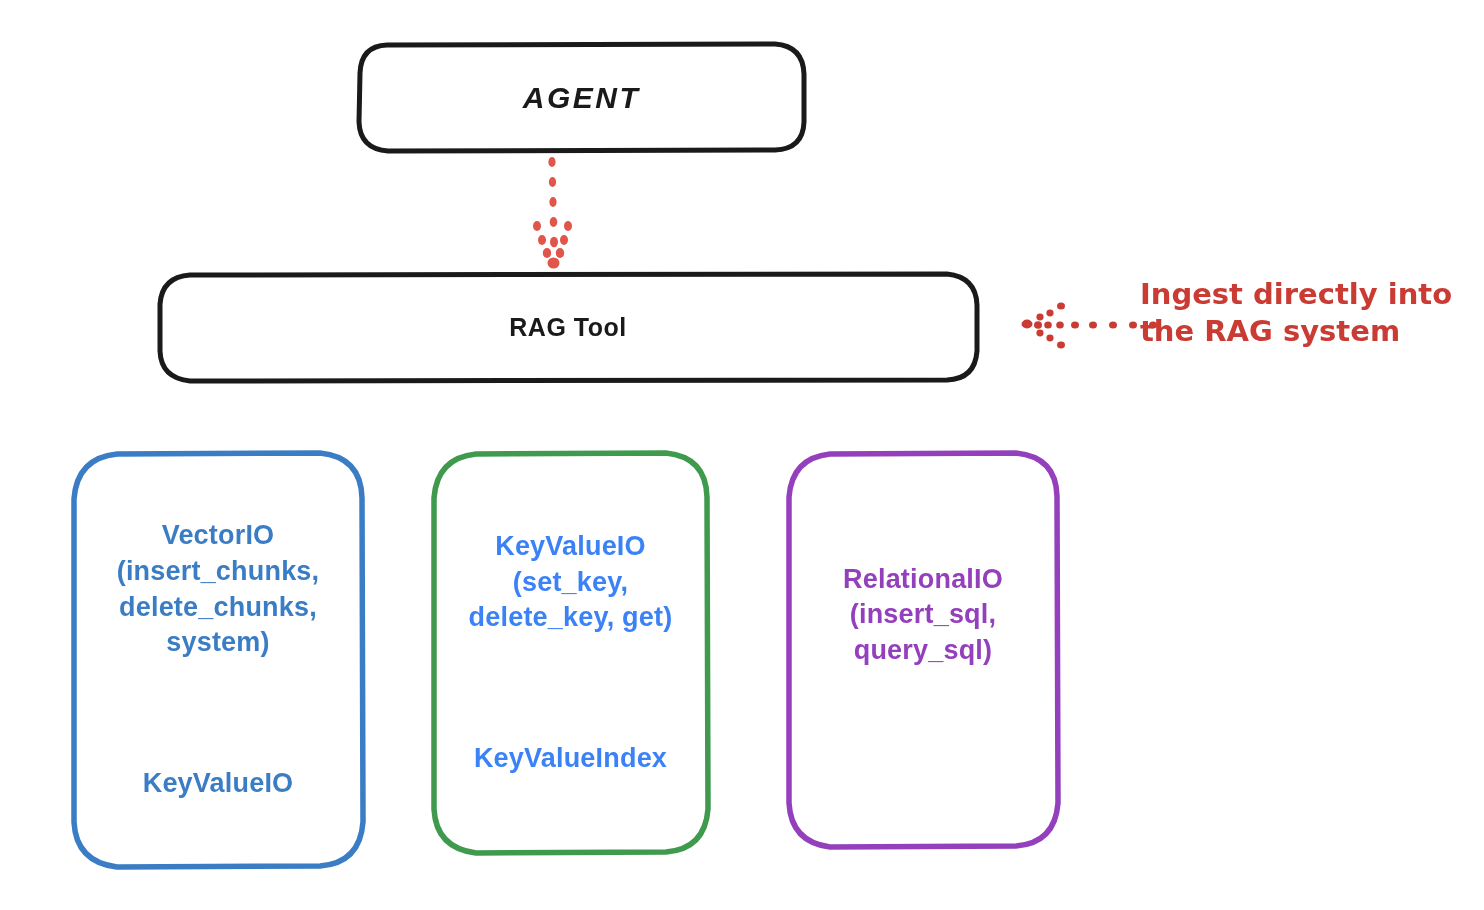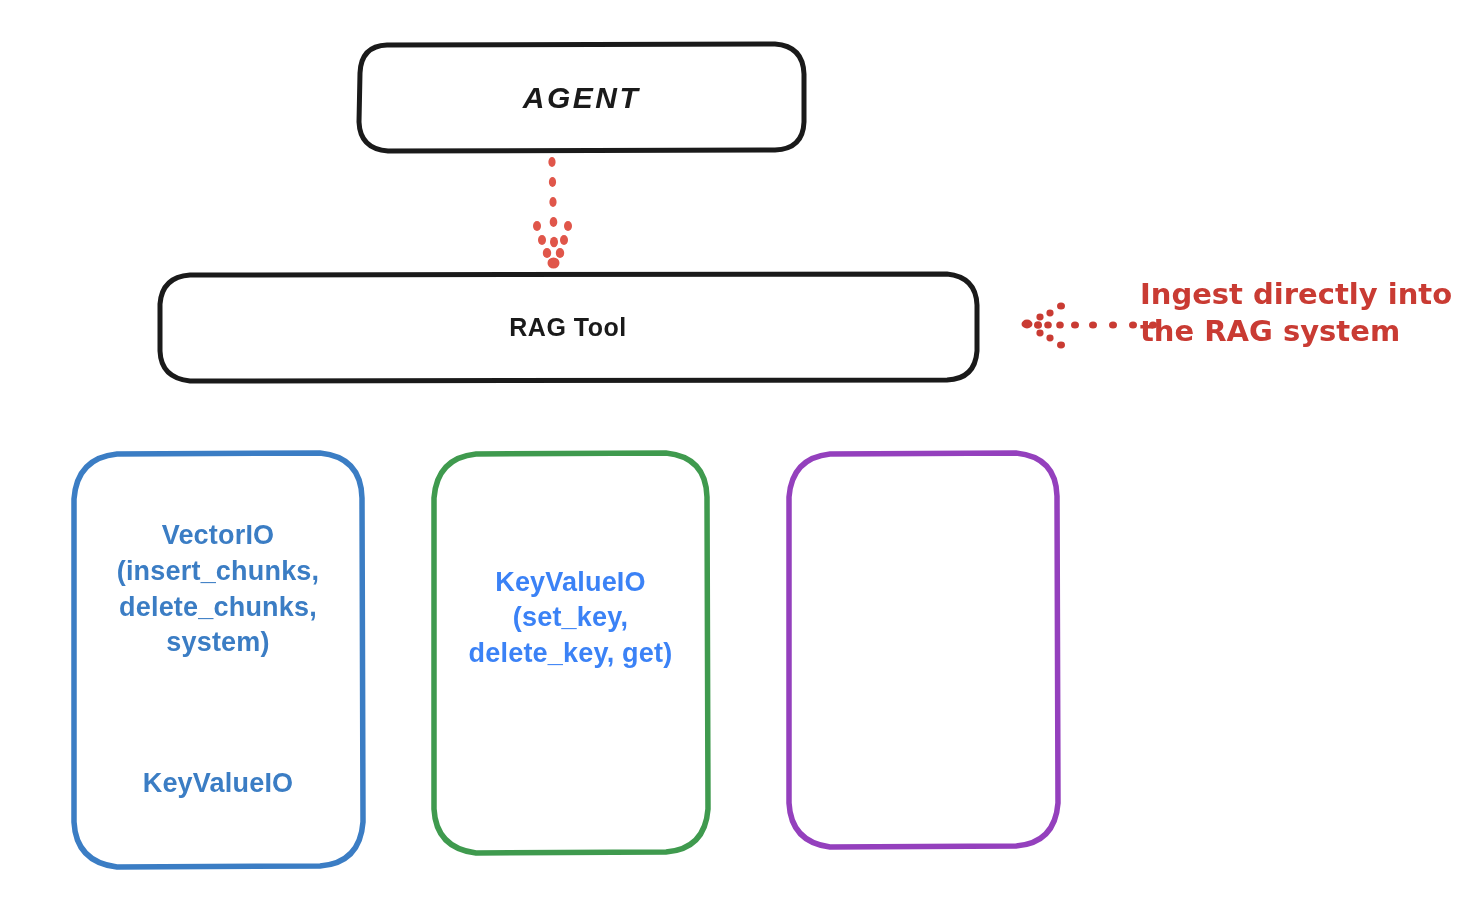--- a/index.html
+++ b/index.html
@@ -195,25 +195,29 @@
 
   <div class="node store-node" id="keyvalue-node">
     <svg class="frame" viewBox="0 0 281 406" preserveAspectRatio="none">
       <path d="M46,4 L236,3 Q276,7 277,47 L278,359 Q275,399 236,402 L46,403 Q6,398 4,359 L4,48 Q7,8 46,4 Z" fill="#ffffff" stroke="#3f9a4e" stroke-width="5.5" stroke-linecap="round" stroke-linejoin="round"></path>
     </svg>
     <div class="node-label">
       <span class="block">KeyValueIO
 (set_key,
 delete_key, get)</span>
       <span class="spacer"></span>
+      <span class="block">KeyValueIndex</span>
     </div>
   </div>
 
   <div class="node store-node" id="relational-node">
     <svg class="frame" viewBox="0 0 276 400" preserveAspectRatio="none">
       <path d="M45,4 L231,3 Q271,7 272,46 L273,353 Q270,393 231,396 L45,397 Q6,392 4,353 L4,47 Q7,8 45,4 Z" fill="#ffffff" stroke="#9440bd" stroke-width="5.5" stroke-linecap="round" stroke-linejoin="round"></path>
     </svg>
     <div class="node-label">
+      <span class="block">RelationalIO
+(insert_sql,
+query_sql)</span>
       <span class="spacer"></span>
     </div>
   </div>
 
 </div>
 
 </body></html>

